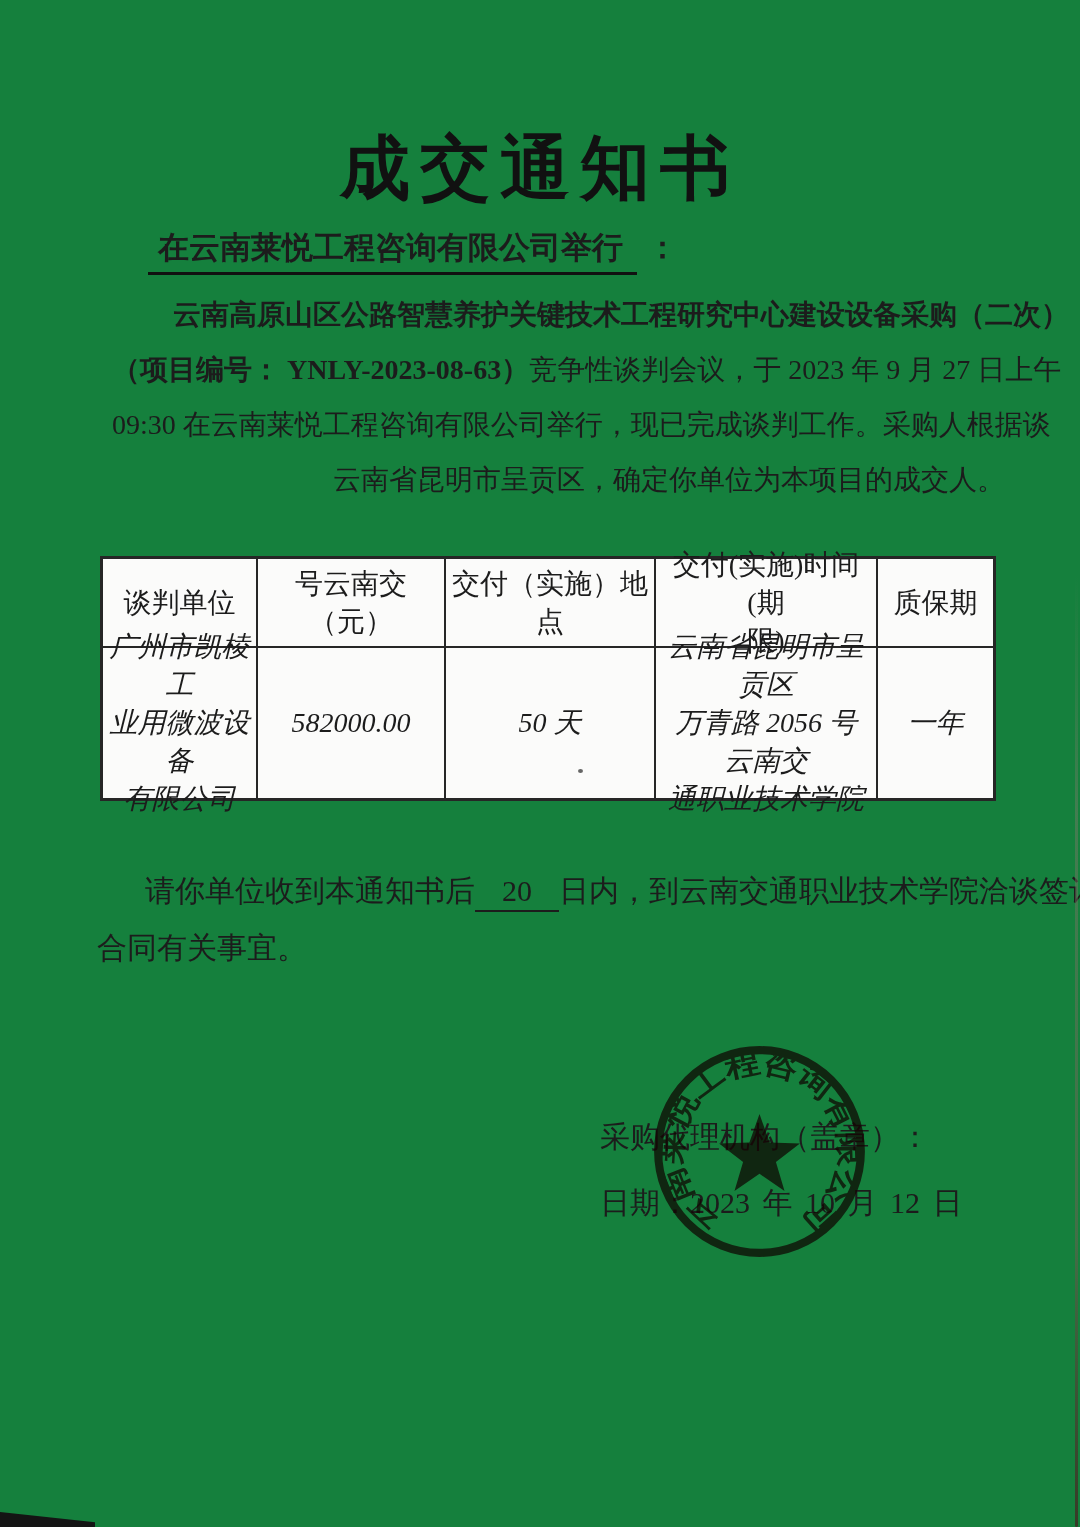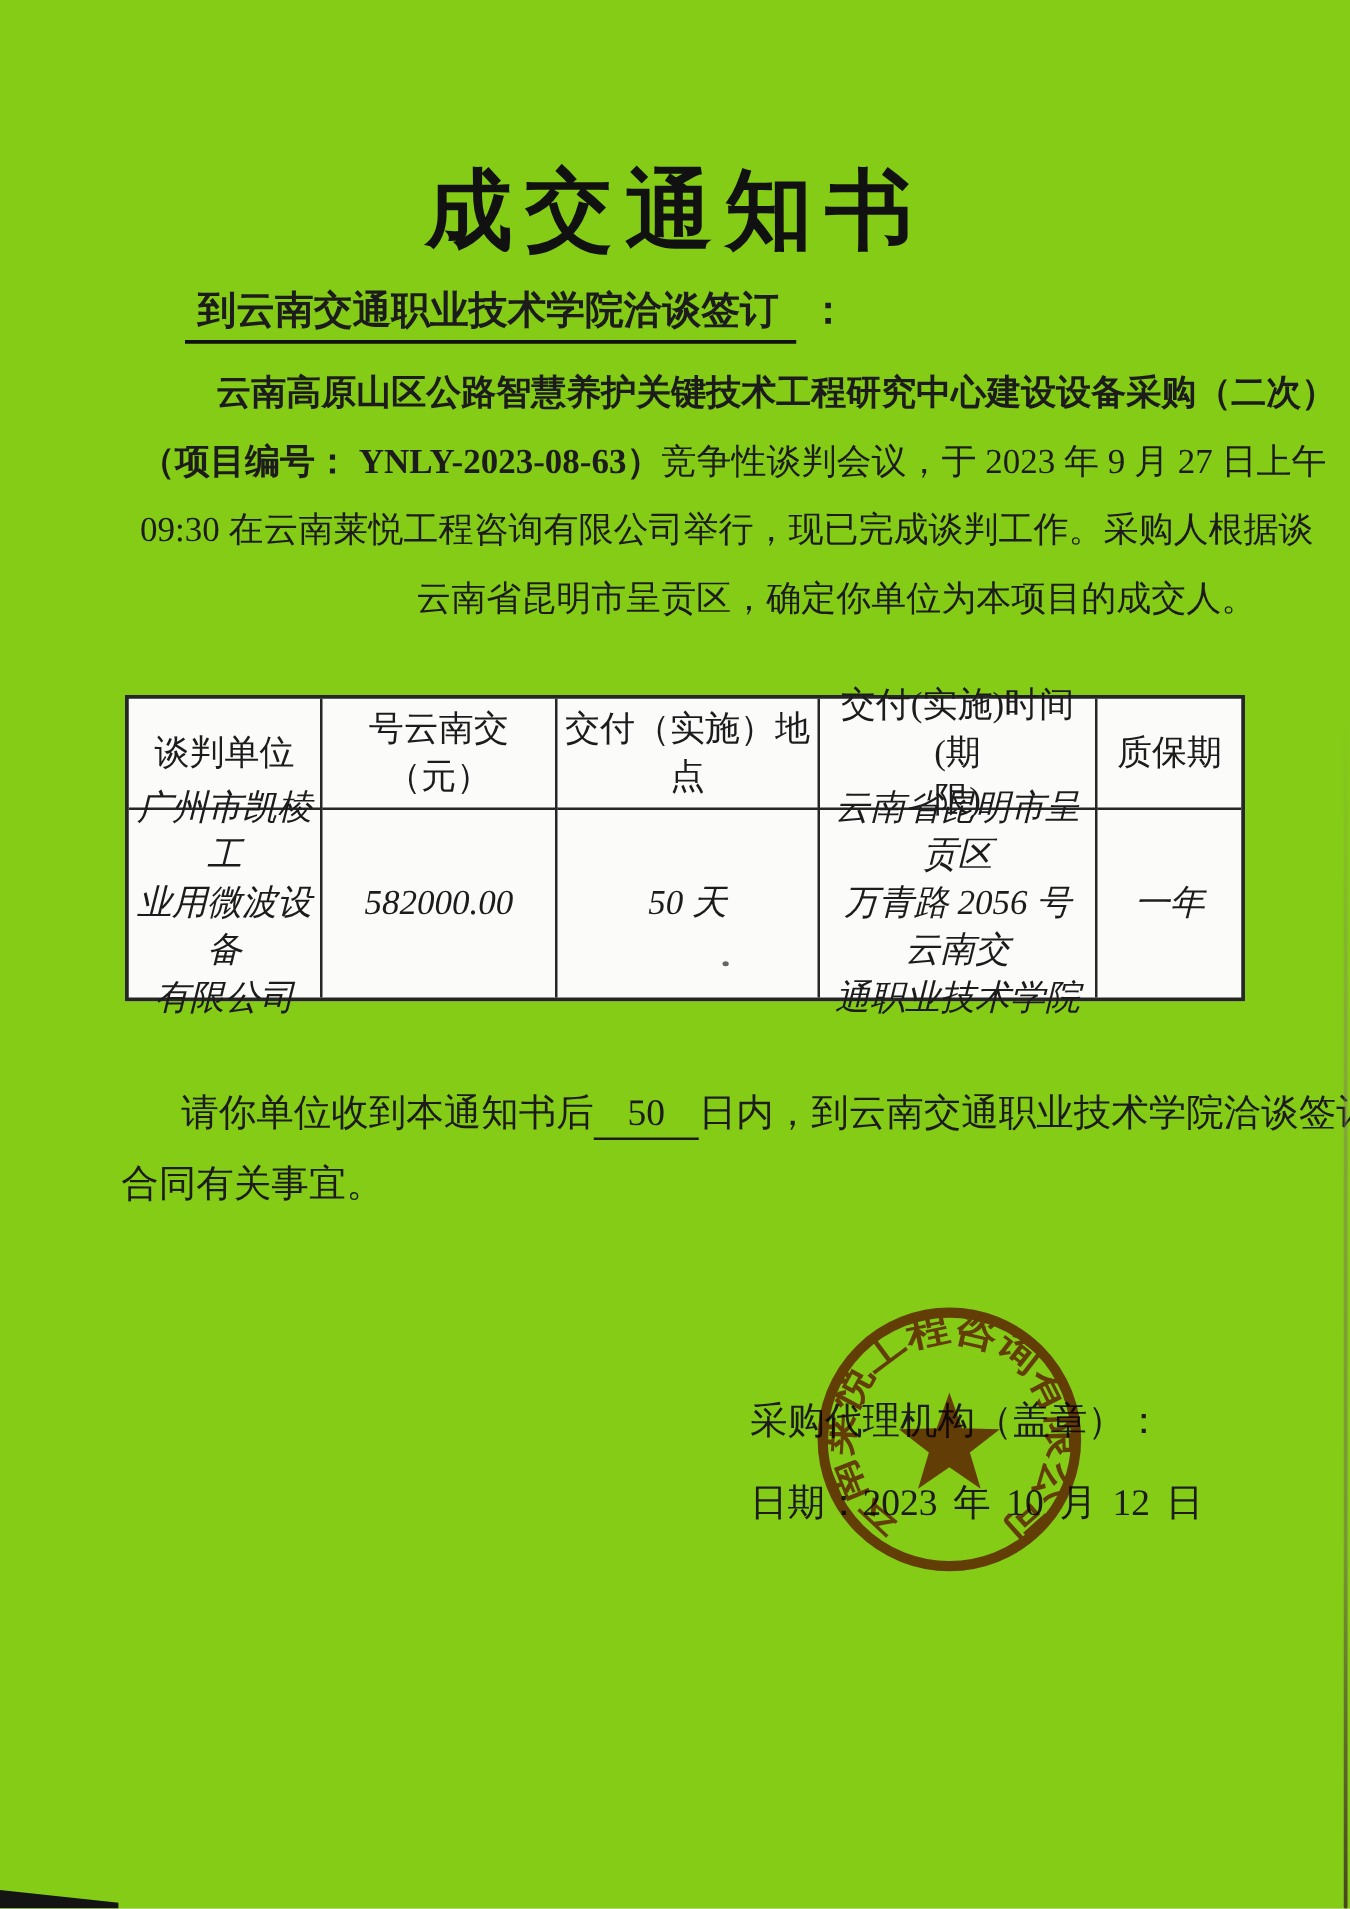--- a/index.html
+++ b/index.html
@@ -1,21 +1,21 @@
 <!DOCTYPE html>
 <html><head>
 <meta charset="utf-8">
 <style>
   html, body { margin: 0; padding: 0; background: #e8e8e8; }
   .page {
     position: relative;
     width: 1080px;
     height: 1527px;
     margin: 0 auto;
-    background: #84cc16;
+    background: #15803d;
     overflow: hidden;
     font-family: "Liberation Serif", "DejaVu Serif", serif;
     color: #1c1c1c;
   }
   .doc-title {
     position: absolute;
     top: 122px;
     left: 0;
     width: 100%;
     margin: 0;
@@ -148,21 +148,21 @@
   }
 </style>
 </head>
 <body>
 
 <div class="page">
 
   <h1 class="doc-title">成交通知书</h1>
 
   <div class="addressee">
-    <span class="company-underlined">到云南交通职业技术学院洽谈签订</span><span class="colon">：</span>
+    <span class="company-underlined">在云南莱悦工程咨询有限公司举行</span><span class="colon">：</span>
   </div>
 
   <div class="body-para">
     <div class="line indent"><span class="bold-seg">云南高原山区公路智慧养护关键技术工程研究中心建设设备采购（二次）</span><span></span></div>
     <div class="line"><span class="bold-seg">（项目编号： YNLY-2023-08-63）</span><span>竞争性谈判会议，于 2023 年 9 月 27 日上午</span></div>
     <div class="line"><span class="bold-seg"></span><span>09:30 在云南莱悦工程咨询有限公司举行，现已完成谈判工作。采购人根据谈</span></div>
     <div class="line"><span class="bold-seg"></span><span>云南省昆明市呈贡区，确定你单位为本项目的成交人。</span></div>
   </div>
 
   <div class="award-table">
@@ -179,21 +179,21 @@
 有限公司</div>
     <div class="cell body-row">582000.00</div>
     <div class="cell body-row">50 天</div>
     <div class="cell body-row">云南省昆明市呈贡区
 万青路 2056 号云南交
 通职业技术学院</div>
     <div class="cell body-row last-col">一年</div>
   </div>
 
   <div class="closing-para">
-    <div class="line1"><span>请你单位收到本通知书后</span><span class="blank-fill">50</span><span>日内，到云南交通职业技术学院洽谈签订</span></div>
+    <div class="line1"><span>请你单位收到本通知书后</span><span class="blank-fill">20</span><span>日内，到云南交通职业技术学院洽谈签订</span></div>
     <div class="line2">合同有关事宜。</div>
   </div>
 
   <div class="signature-block">
     <div class="sig-line1">采购代理机构（盖章）：</div>
     <div class="sig-line2">日期：2023 年 10 月 12 日</div>
   </div>
 
   <svg class="stamp" viewBox="0 0 220 220" xmlns="http://www.w3.org/2000/svg">
     <circle cx="110" cy="110" r="100" fill="none" stroke-width="8" stroke="#b5332a"></circle>

